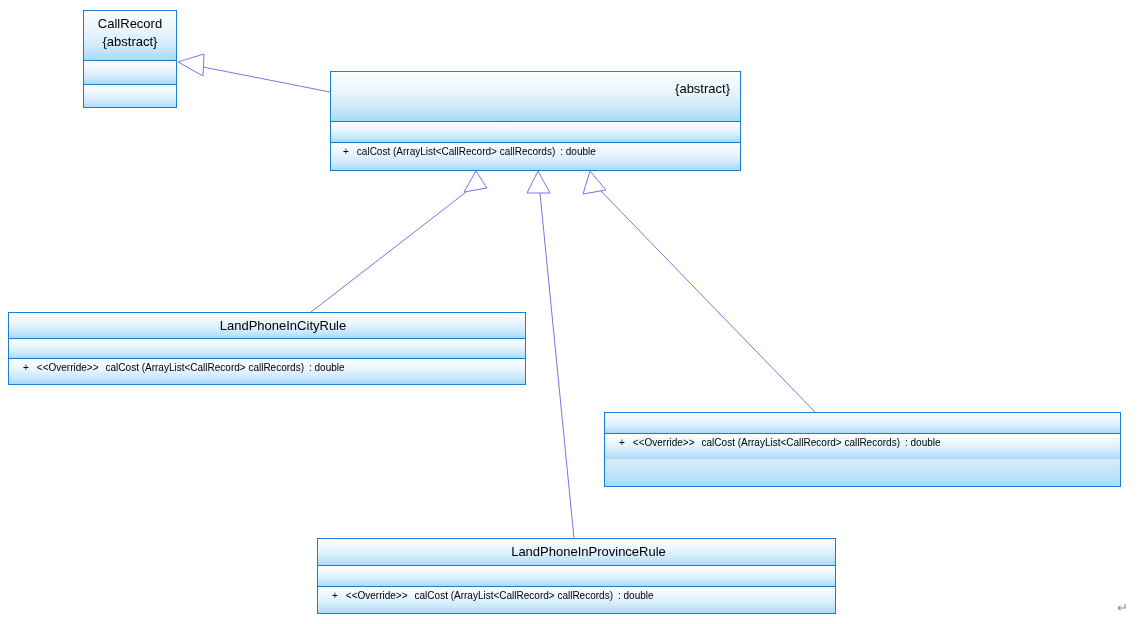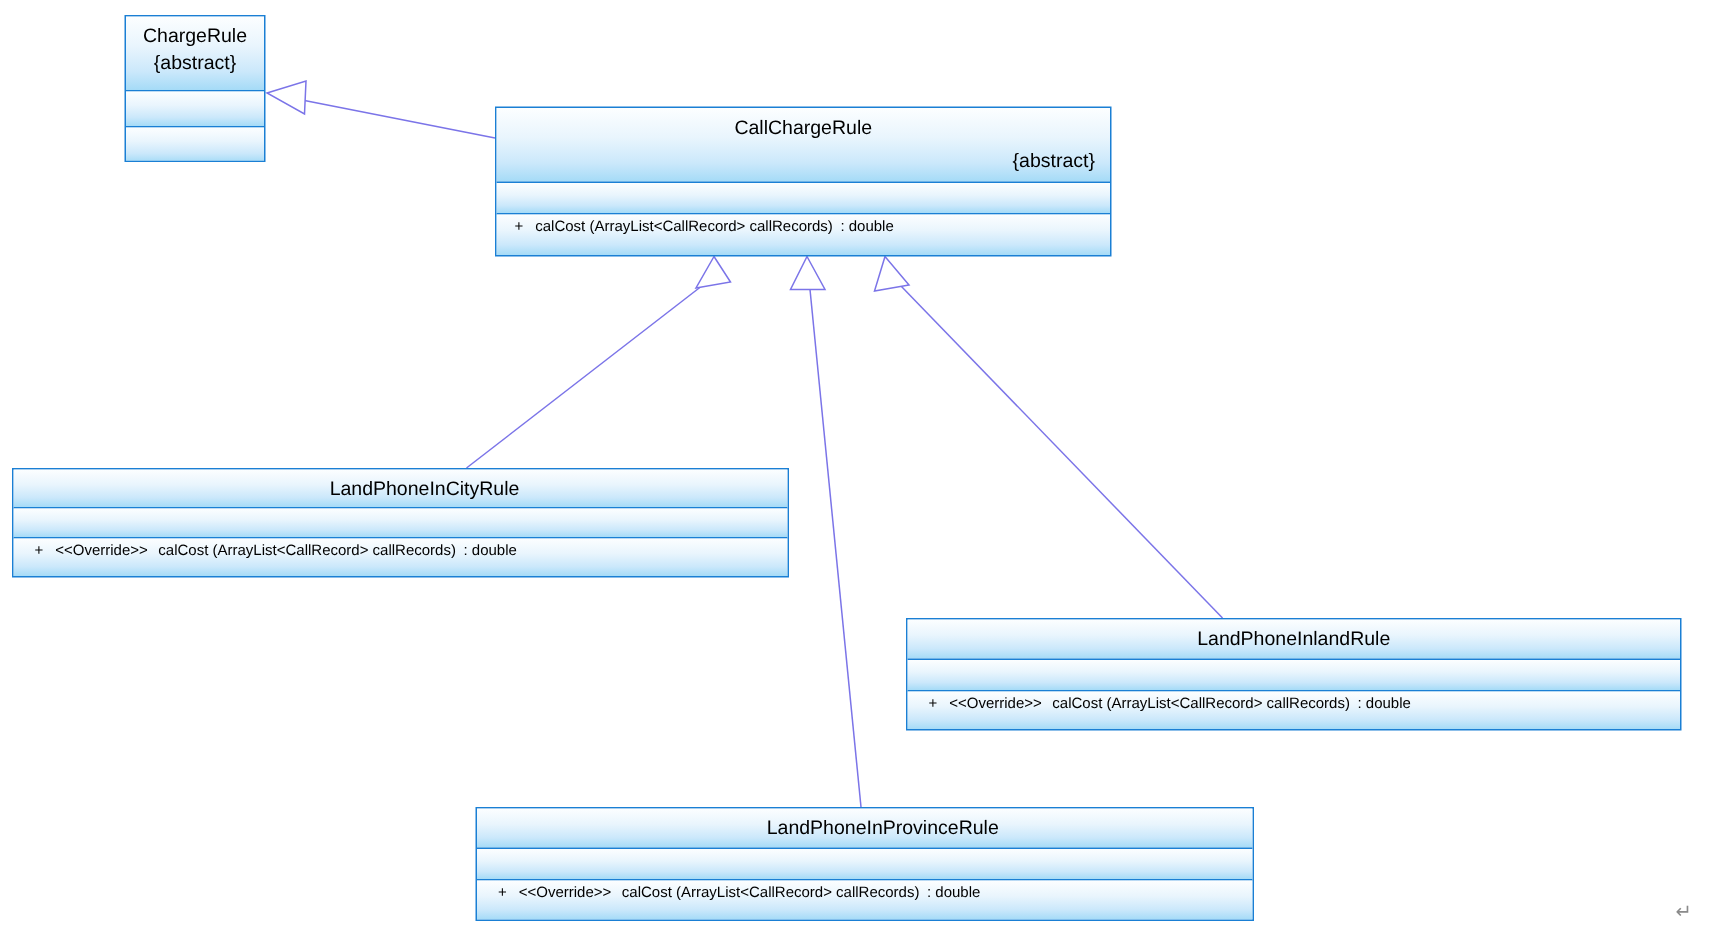--- a/index.html
+++ b/index.html
@@ -99,30 +99,29 @@
   </g>
 
   <g>
     <line x1="815" y1="412" x2="600" y2="190" stroke="#7b74e8" stroke-width="1"></line>
     <polygon points="590,171 583,194 606,190" fill="#ffffff" stroke="#7b74e8" stroke-width="1"></polygon>
   </g>
 </svg>
 
 <div class="uml-class" style="left:83px; top:10px; width:94px; height:98px;">
   <div class="compartment cmp-title" style="height:50px;">
-    <span class="name">ChargeRule</span>
+    <span class="name">CallRecord</span>
     <span class="abstract-center">{abstract}</span>
   </div>
   <div class="compartment cmp-attrs" style="height:24px;"></div>
   <div class="compartment cmp-ops" style="height:23px;"></div>
 </div>
 
 <div class="uml-class" style="left:330px; top:71px; width:411px; height:100px;">
   <div class="compartment cmp-title" style="height:50px;">
-    <span class="name">CallChargeRule</span>
     <span class="abstract-right">{abstract}</span>
   </div>
   <div class="compartment cmp-attrs" style="height:21px;"></div>
   <div class="compartment cmp-ops" style="height:27px;">
     <div class="op-line">
       <span class="vis">+</span><span class="sig">calCost (ArrayList&lt;CallRecord&gt; callRecords)</span><span class="ret">: double</span>
     </div>
   </div>
 </div>
 
@@ -132,23 +131,20 @@
   </div>
   <div class="compartment cmp-attrs" style="height:20px;"></div>
   <div class="compartment cmp-ops" style="height:25px; padding-left:14px;">
     <div class="op-line">
       <span class="vis">+</span><span class="stereo">&lt;&lt;Override&gt;&gt;</span><span class="sig">calCost (ArrayList&lt;CallRecord&gt; callRecords)</span><span class="ret">: double</span>
     </div>
   </div>
 </div>
 
 <div class="uml-class" style="left:604px; top:412px; width:517px; height:75px;">
-  <div class="compartment cmp-title" style="height:27px;">
-    <span class="name">LandPhoneInlandRule</span>
-  </div>
   <div class="compartment cmp-attrs" style="height:21px;"></div>
   <div class="compartment cmp-ops" style="height:25px; padding-left:14px;">
     <div class="op-line">
       <span class="vis">+</span><span class="stereo">&lt;&lt;Override&gt;&gt;</span><span class="sig">calCost (ArrayList&lt;CallRecord&gt; callRecords)</span><span class="ret">: double</span>
     </div>
   </div>
 </div>
 
 <div class="uml-class" style="left:317px; top:538px; width:519px; height:76px;">
   <div class="compartment cmp-title" style="height:27px;padding-left:24px;">

